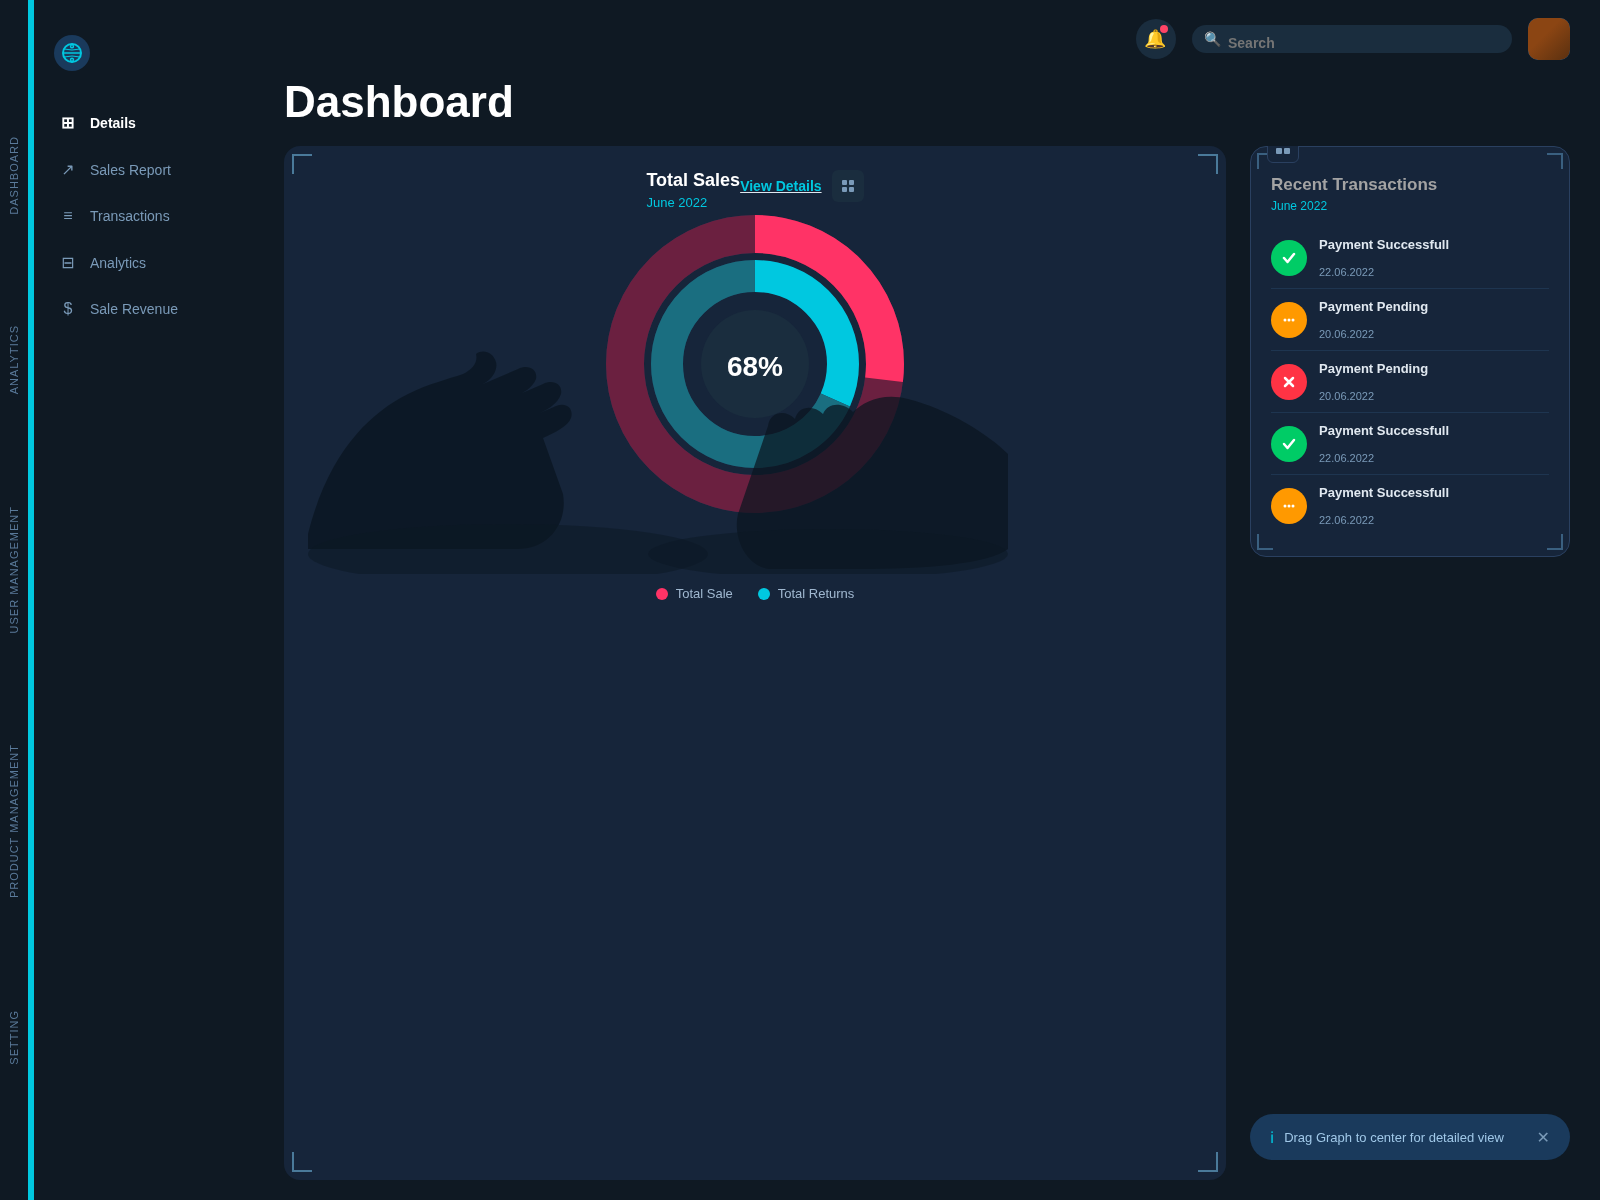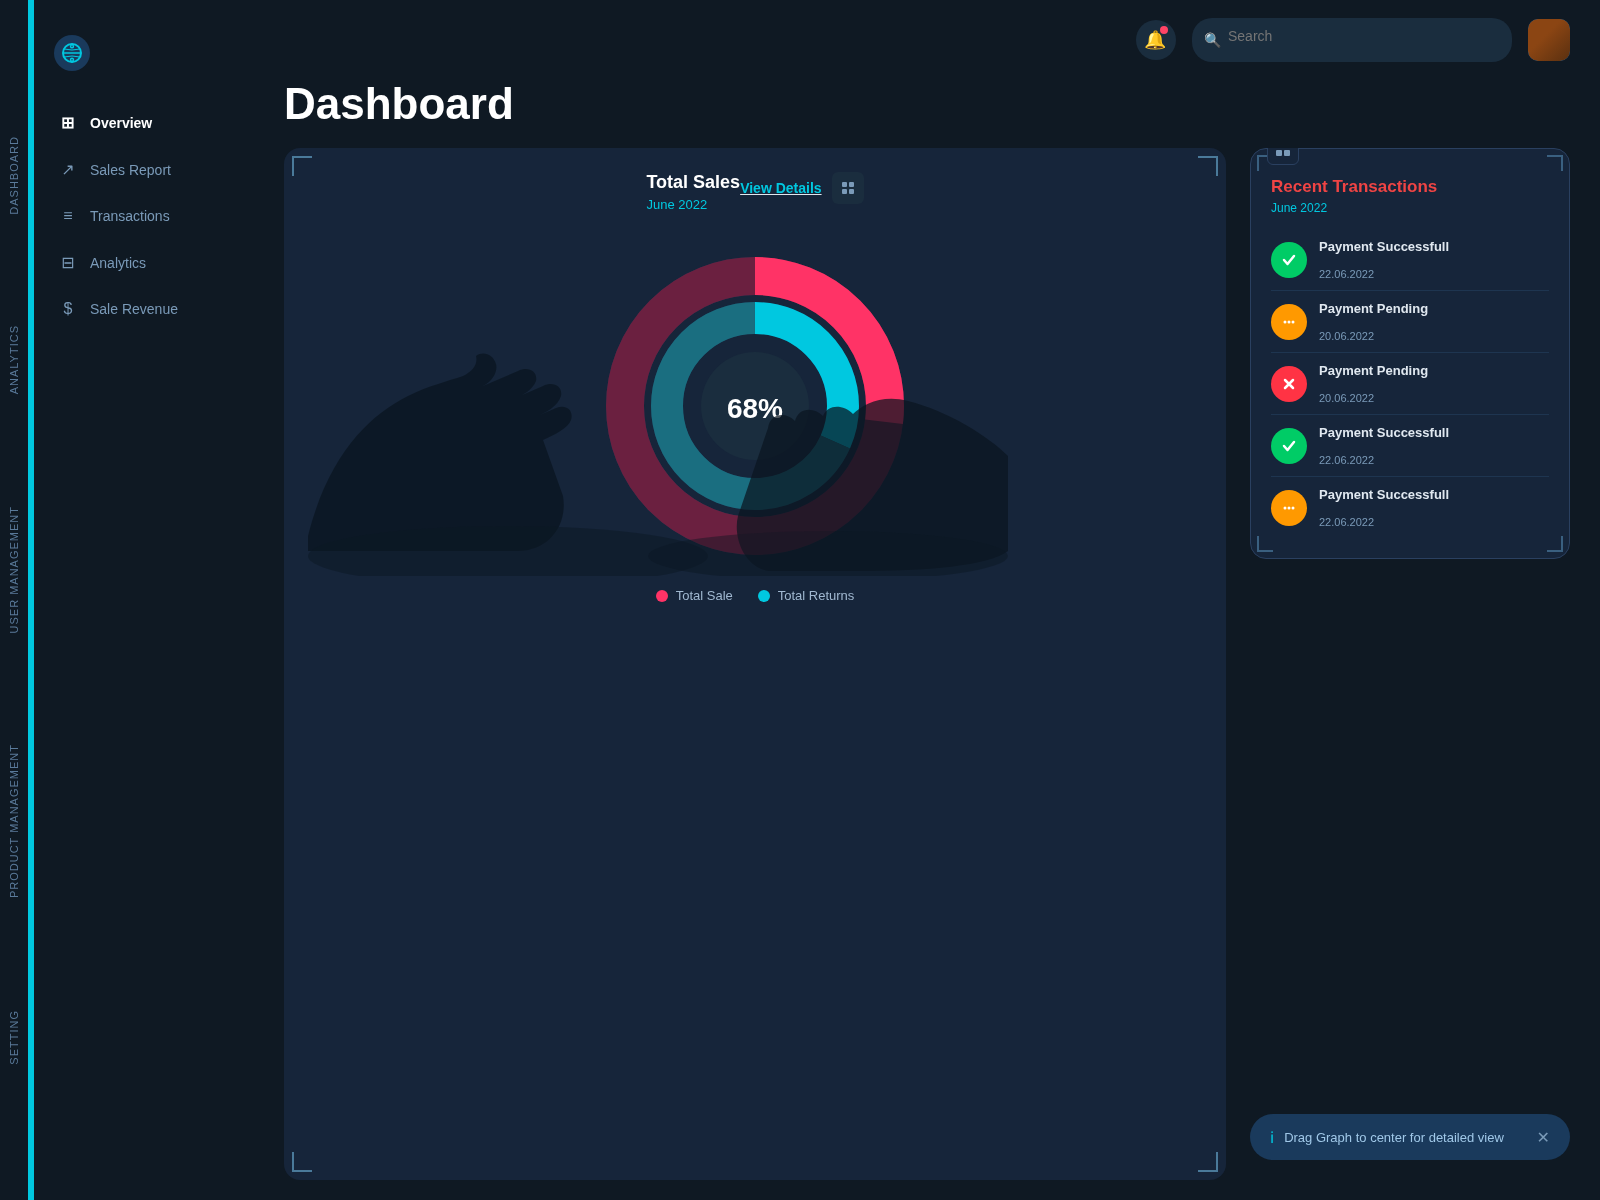--- a/index.html
+++ b/index.html
@@ -121,25 +121,26 @@
       background: #ff4466;
       border-radius: 50%;
       position: absolute;
       top: 6px;
       right: 8px;
     }
     .search-bar {
       background: #1a2d3e;
       border: none;
       border-radius: 20px;
-      padding: 10px 20px 18px 36px;
+      padding: 10px 20px 2px 36px;
       color: #7dd3fc;
       font-size: 14px;
       width: 320px;
       outline: none;
+      font-weight: bold;
     }
     .search-wrap {
       position: relative;
       display: flex;
       align-items: center;
     }
     .search-icon-inner {
       position: absolute;
       left: 12px;
       color: #7a9ab8;
@@ -245,21 +246,21 @@
       align-items: center;
       justify-content: center;
       cursor: pointer;
       font-size: 14px;
       color: #7a9ab8;
     }
 
     
     .donut-wrap {
       display: flex;
-      align-items: flex-end;
+      align-items: flex-start;
       justify-content: center;
       height: 380px;
       position: relative;
       margin-top: -20px;
     }
     .donut-svg {
       width: 340px;
       height: 340px;
     }
 
@@ -320,21 +321,21 @@
       border-radius: 6px;
       display: flex;
       align-items: center;
       justify-content: center;
       font-size: 16px;
       color: #7a9ab8;
     }
     .transactions-title {
       font-size: 17px;
       font-weight: 700;
-      color: #ef4444;
+      color: #a3a3a3;
       margin-bottom: 4px;
       margin-top: 8px;
     }
     .transactions-month {
       font-size: 12px;
       color: #00c8e0;
       margin-bottom: 14px;
     }
     .transaction-item {
       display: flex;
@@ -432,21 +433,21 @@
         <path d="M11 20 C6 15, 16 15, 11 20" stroke="#00c8e0" stroke-width="1.5" fill="none"></path>
         <line x1="2" y1="11" x2="20" y2="11" stroke="#00c8e0" stroke-width="1.5"></line>
         <path d="M3 7 Q11 9 19 7" stroke="#00c8e0" stroke-width="1" fill="none"></path>
         <path d="M3 15 Q11 13 19 15" stroke="#00c8e0" stroke-width="1" fill="none"></path>
       </svg>
     </div>
   </div>
   <div class="sidebar-nav">
     <div class="nav-item active">
       <span class="nav-icon">⊞</span>
-      <span>Overview</span>
+      <span>Details</span>
     </div>
     <div class="nav-item">
       <span class="nav-icon">↗</span>
       <span>Sales Report</span>
     </div>
     <div class="nav-item">
       <span class="nav-icon">≡</span>
       <span>Transactions</span>
     </div>
     <div class="nav-item">

